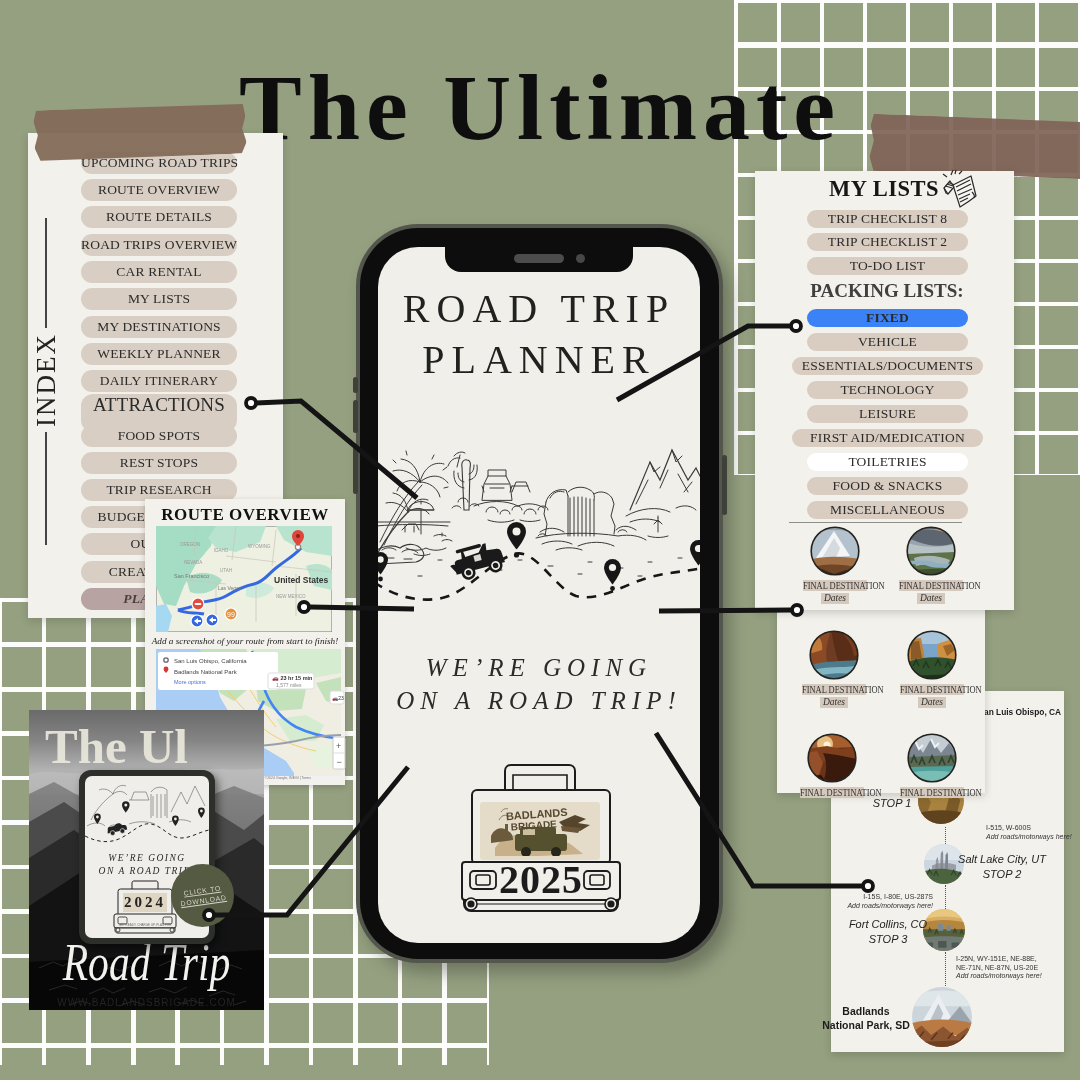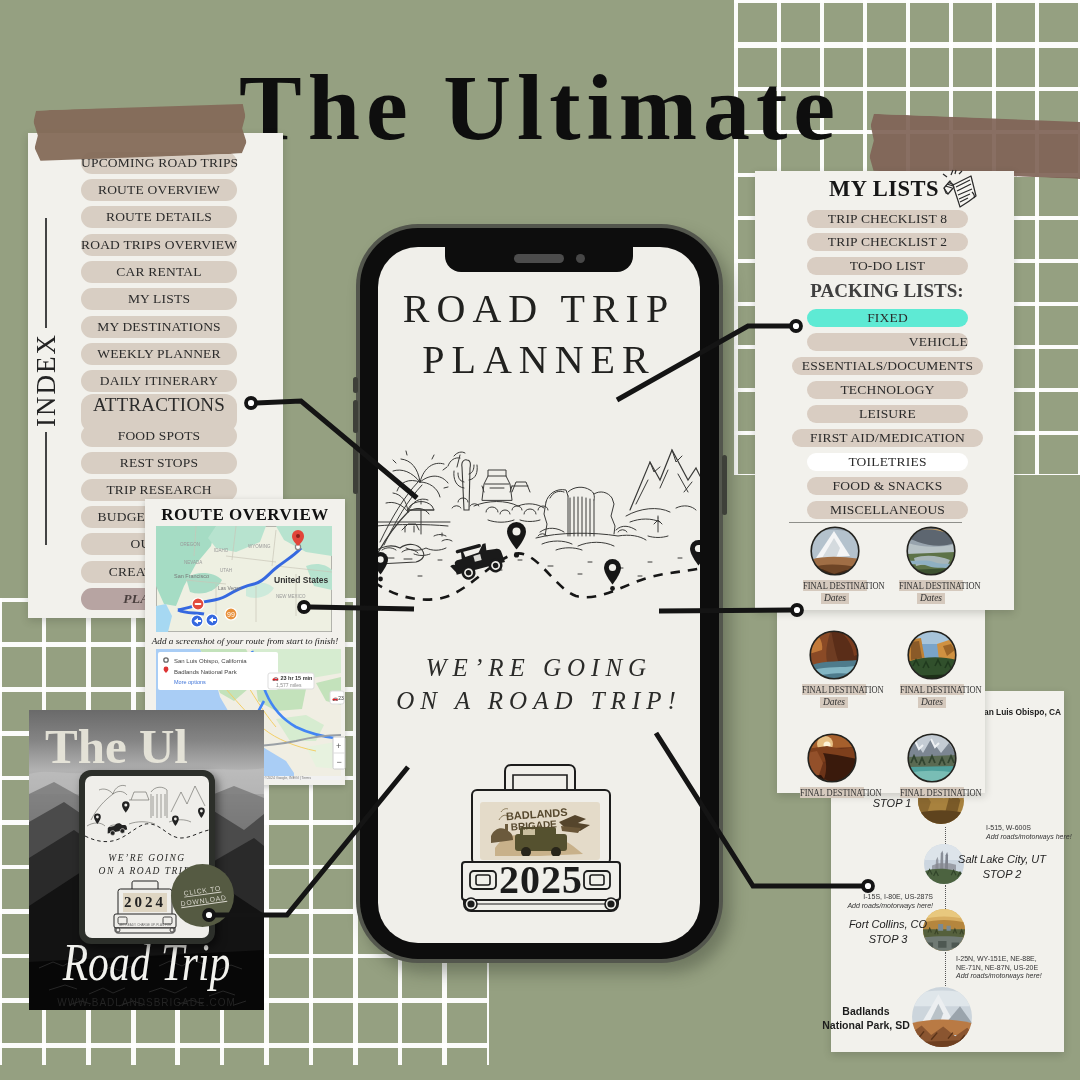--- a/index.html
+++ b/index.html
@@ -183,23 +183,23 @@
 <path d="M10,7 l2,-5 M14,6 l1,-4 M6,9 l-4,-3 M18,6 l3,-3"></path>
 </g>
     </svg>
 
 <div class="pill" style="left:807px;top:210px;width:161px;height:18px;font-size:13.5px;letter-spacing:.2px;line-height:18px;white-space:nowrap;background:#d9cdc2;border-radius:9px;">TRIP CHECKLIST 8</div>
 
 <div class="pill" style="left:807px;top:233px;width:161px;height:18px;font-size:13.5px;letter-spacing:.2px;line-height:18px;white-space:nowrap;background:#d9cdc2;border-radius:9px;">TRIP CHECKLIST 2</div>
 
 <div class="pill" style="left:807px;top:257px;width:161px;height:18px;font-size:13.5px;letter-spacing:.2px;line-height:18px;white-space:nowrap;background:#d9cdc2;border-radius:9px;">TO-DO LIST</div>
 
-<div class="pill" style="left:807px;top:309px;width:161px;height:18px;font-size:13.5px;letter-spacing:.2px;line-height:18px;white-space:nowrap;background:#5eead4;border-radius:9px;">FIXED</div>
-
-<div class="pill" style="left:807px;top:333px;width:161px;height:18px;font-size:13.5px;letter-spacing:.2px;line-height:18px;white-space:nowrap;background:#d9cdc2;border-radius:9px;text-align:right;">VEHICLE</div>
+<div class="pill" style="left:807px;top:309px;width:161px;height:18px;font-size:13.5px;letter-spacing:.2px;line-height:18px;white-space:nowrap;background:#3b82f6;border-radius:9px;font-weight:bold;">FIXED</div>
+
+<div class="pill" style="left:807px;top:333px;width:161px;height:18px;font-size:13.5px;letter-spacing:.2px;line-height:18px;white-space:nowrap;background:#d9cdc2;border-radius:9px;">VEHICLE</div>
 
 <div class="pill" style="left:792px;top:357px;width:191px;height:18px;font-size:13.5px;letter-spacing:.2px;line-height:18px;white-space:nowrap;background:#d9cdc2;border-radius:9px;">ESSENTIALS/DOCUMENTS</div>
 
 <div class="pill" style="left:807px;top:381px;width:161px;height:18px;font-size:13.5px;letter-spacing:.2px;line-height:18px;white-space:nowrap;background:#d9cdc2;border-radius:9px;">TECHNOLOGY</div>
 
 <div class="pill" style="left:807px;top:405px;width:161px;height:18px;font-size:13.5px;letter-spacing:.2px;line-height:18px;white-space:nowrap;background:#d9cdc2;border-radius:9px;">LEISURE</div>
 
 <div class="pill" style="left:792px;top:429px;width:191px;height:18px;font-size:13.5px;letter-spacing:.2px;line-height:18px;white-space:nowrap;background:#d9cdc2;border-radius:9px;">FIRST AID/MEDICATION</div>
 
 <div class="pill" style="left:807px;top:453px;width:161px;height:18px;font-size:13.5px;letter-spacing:.2px;line-height:18px;white-space:nowrap;background:#ffffff;border-radius:9px;">TOILETRIES</div>

